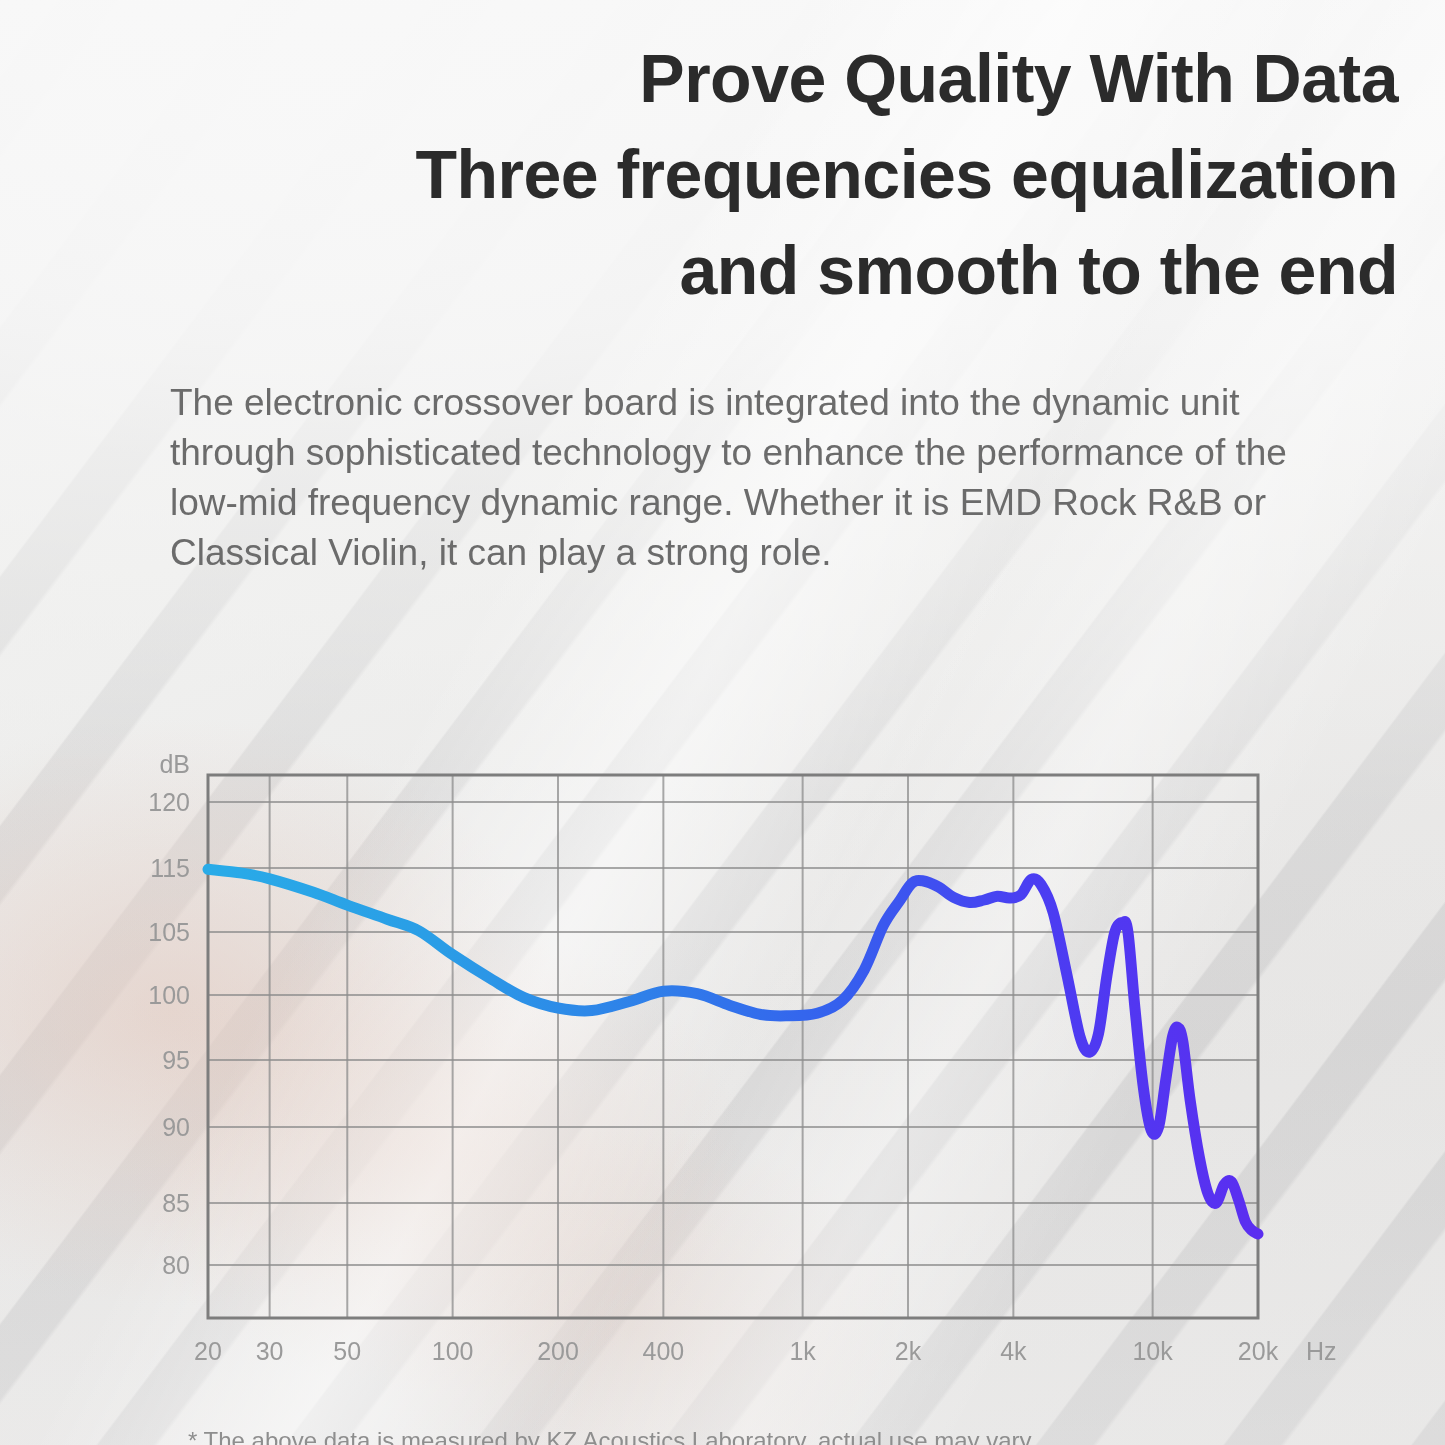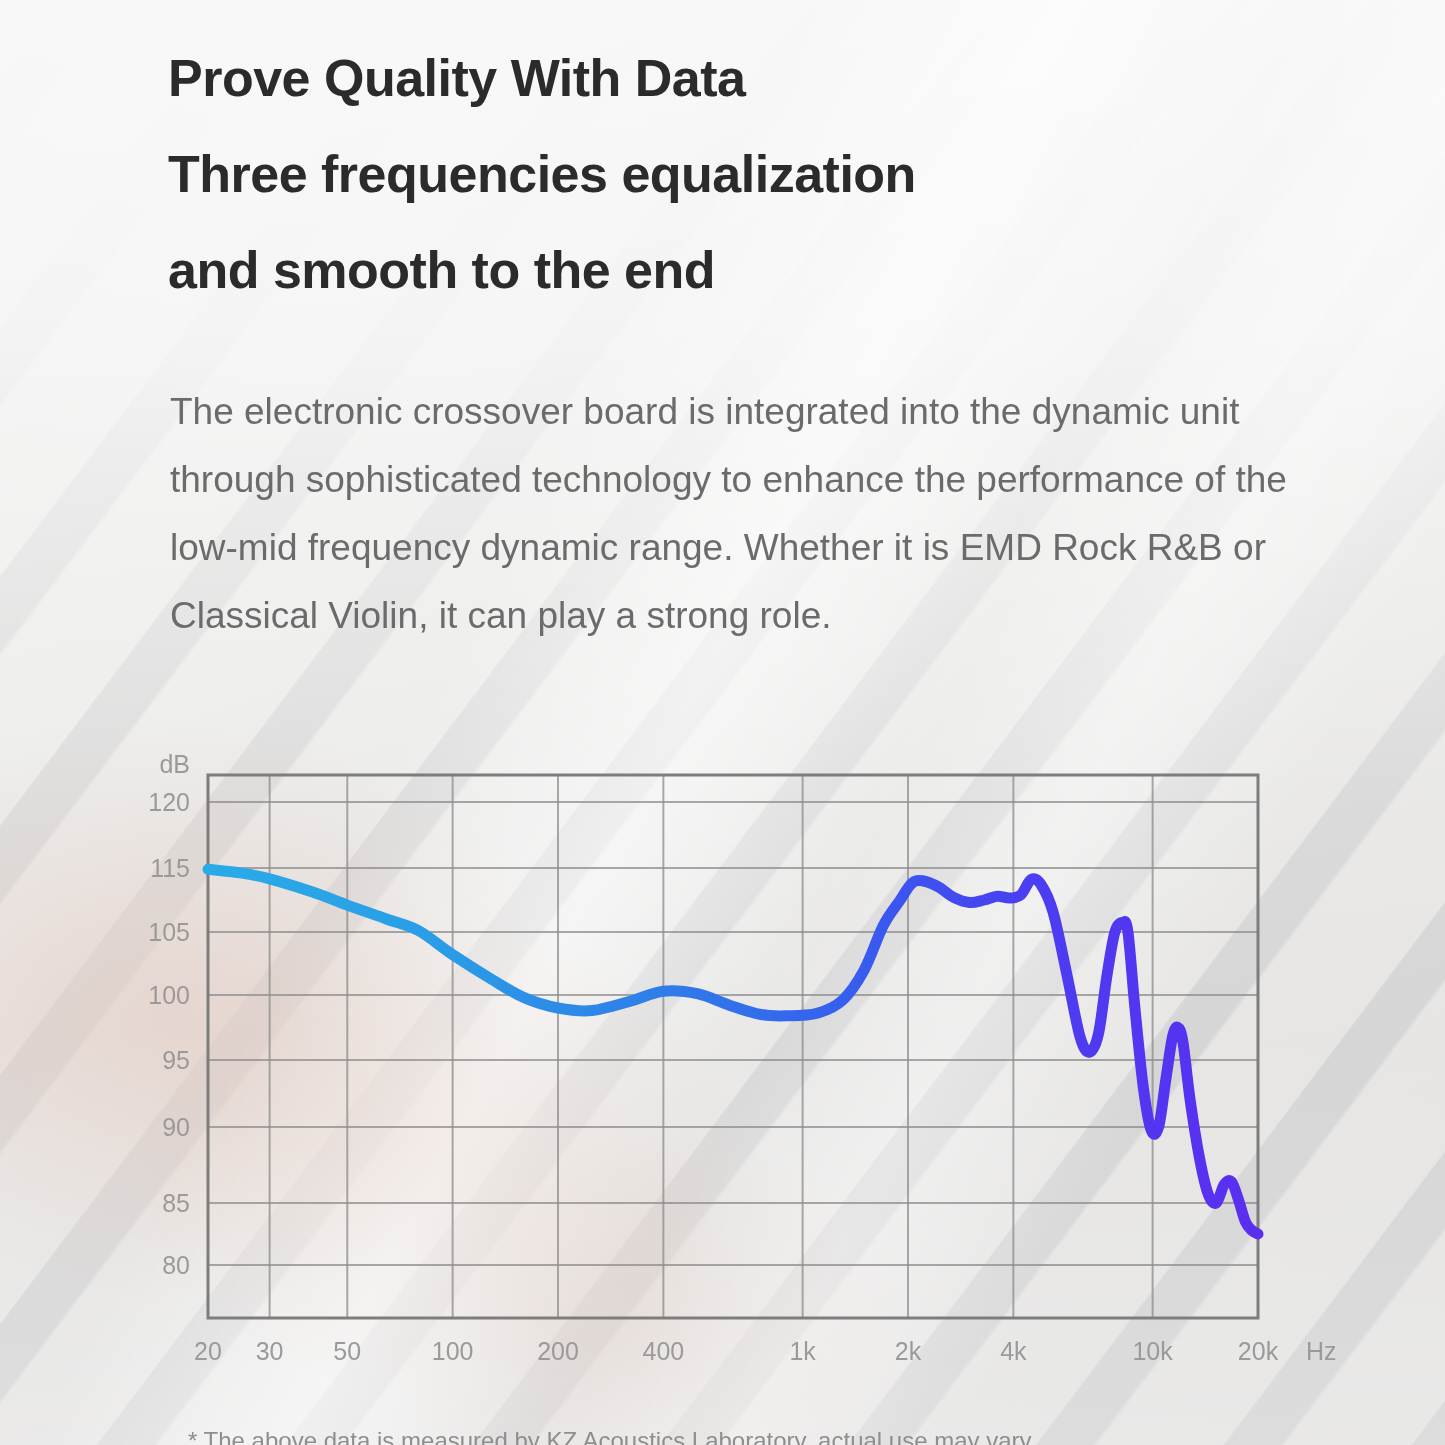--- a/index.html
+++ b/index.html
@@ -58,36 +58,37 @@
 
   
   #content { position: absolute; inset: 0; }
 
   .headline {
     position: absolute;
     left: 168px;
     top: 30px;
     width: 1230px;
     color: #2b2b2b;
-    font-size: 52px;
+    font-size: 68px;
     font-weight: bold;
     line-height: 96px;
     letter-spacing: -0.5px;
     white-space: pre-line;
+    text-align: right;
   }
 
   .body-copy {
     position: absolute;
     left: 170px;
     top: 378px;
     width: 1120px;
     color: #6b6b6b;
     font-size: 37px;
     font-weight: normal;
-    line-height: 68px;
+    line-height: 50px;
   }
 
   
   #chart-wrap {
     position: absolute;
     left: 0;
     top: 0;
     width: 1445px;
     height: 1445px;
     pointer-events: none;

